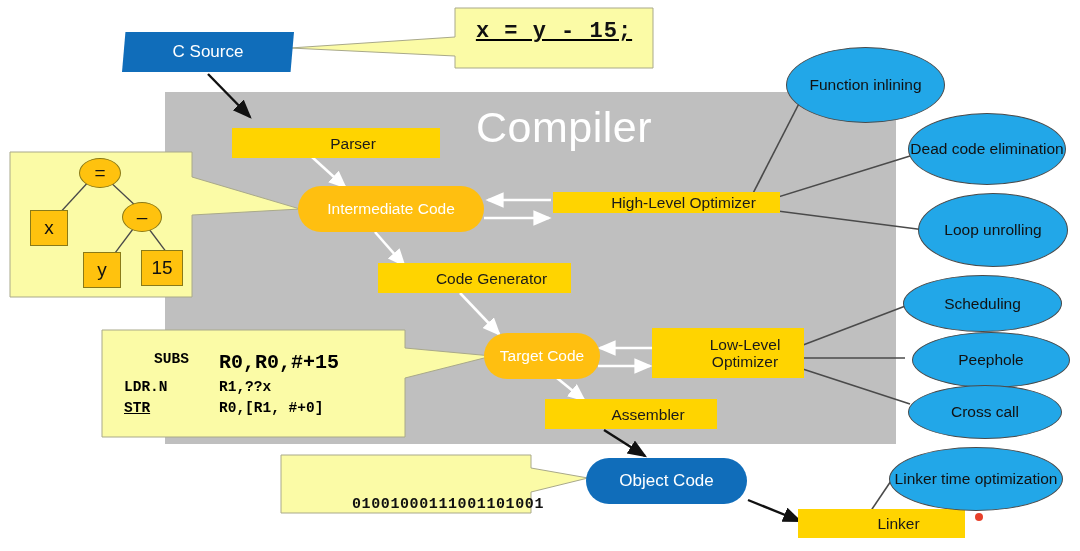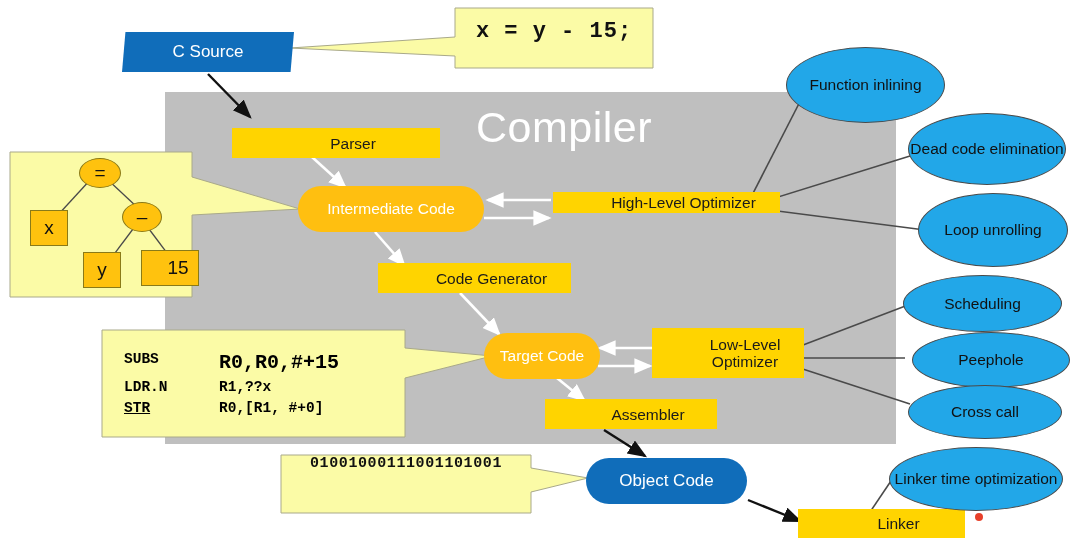--- a/index.html
+++ b/index.html
@@ -107,65 +107,65 @@
     <path d="M769,358 L905,358" stroke="#4a4a4a" stroke-width="1.6" fill="none"></path>
     <path d="M769,358 L910,404" stroke="#4a4a4a" stroke-width="1.6" fill="none"></path>
 
     <path d="M864,521 L895,475" stroke="#4a4a4a" stroke-width="1.6" fill="none"></path>
   </svg>
 
   <svg class="layer">
     <path d="M455,8 L653,8 L653,68 L455,68 L455,56 L290,48 L455,37 Z" fill="#fbfba6" stroke="#a9a98a" stroke-width="1"></path>
   </svg>
   <div style="position:absolute;left:455px;top:8px;width:198px;height:47px;
-              display:flex;align-items:center;justify-content:center;">
+              display:flex;align-items:center;justify-content:center;text-decoration:underline;">
     <span class="code-mono" style="font-size:22px;letter-spacing:1px;color:#111;">x = y - 15;</span>
   </div>
 
   <svg class="layer">
     <path d="M10,152 L192,152 L192,177 L300,209 L192,215 L192,297 L10,297 Z" fill="#fbfba6" stroke="#a9a98a" stroke-width="1"></path>
   </svg>
   <div style="position:absolute;left:10px;top:152px;width:182px;height:145px;">
     <svg class="layer" style="width:182px;height:145px;left:0;top:0;">
       <path d="M81,27 L47,64" stroke="#4a4a4a" stroke-width="1.3" fill="none"></path>
       <path d="M97,27 L128,56" stroke="#4a4a4a" stroke-width="1.3" fill="none"></path>
       <path d="M123,77 L102,105" stroke="#4a4a4a" stroke-width="1.3" fill="none"></path>
       <path d="M139,77 L160,105" stroke="#4a4a4a" stroke-width="1.3" fill="none"></path>
     </svg>
     <div class="ast-op" style="left:69px;top:6px;width:40px;height:28px;">=</div>
     <div class="ast-leaf" style="left:20px;top:58px;width:36px;height:34px;">x</div>
     <div class="ast-op" style="left:112px;top:50px;width:38px;height:28px;">–</div>
     <div class="ast-leaf" style="left:73px;top:100px;width:36px;height:34px;">y</div>
-    <div class="ast-leaf" style="left:131px;top:98px;width:40px;height:34px;padding-left:16px;">15</div>
+    <div class="ast-leaf" style="left:131px;top:98px;width:40px;height:34px;">15</div>
   </div>
 
   <svg class="layer">
     <path d="M102,330 L405,330 L405,348 L492,356 L405,378 L405,437 L102,437 Z" fill="#fbfba6" stroke="#a9a98a" stroke-width="1"></path>
   </svg>
   <div style="position:absolute;left:124px;top:340px;width:275px;height:86px;
               display:flex;flex-direction:column;justify-content:center;">
-    <div style="display:flex;">
+    <div style="display:flex;text-align:center;">
       <span class="code-mono" style="font-size:14.5px;width:95px;">SUBS</span>
       <span class="code-mono" style="font-size:20px;">R0,R0,#+15</span>
     </div>
     <div style="display:flex;margin-top:5px;">
       <span class="code-mono" style="font-size:14.5px;width:95px;">LDR.N</span>
       <span class="code-mono" style="font-size:14.5px;">R1,??x</span>
     </div>
     <div style="display:flex;margin-top:5px;">
       <span class="code-mono" style="font-size:14.5px;width:95px;text-decoration:underline;">STR</span>
       <span class="code-mono" style="font-size:14.5px;">R0,[R1, #+0]</span>
     </div>
   </div>
 
   <svg class="layer">
     <path d="M281,455 L531,455 L531,468 L588,478 L531,492 L531,513 L281,513 Z" fill="#fbfba6" stroke="#a9a98a" stroke-width="1"></path>
   </svg>
   <div style="position:absolute;left:281px;top:455px;width:250px;height:58px;
-              display:flex;align-items:flex-start;justify-content:center;">
+              display:flex;align-items:flex-end;justify-content:center;padding-left:42px;">
     <span class="code-mono" style="font-size:15px;letter-spacing:.6px;color:#111;">01001000111001101001</span>
   </div>
 
   <div class="csource">
     <div class="shape"></div>
     <div class="lbl">C Source</div>
   </div>
 
   <div class="ybox" style="left:232px;top:128px;width:174px;height:30px;">Parser</div>
 

